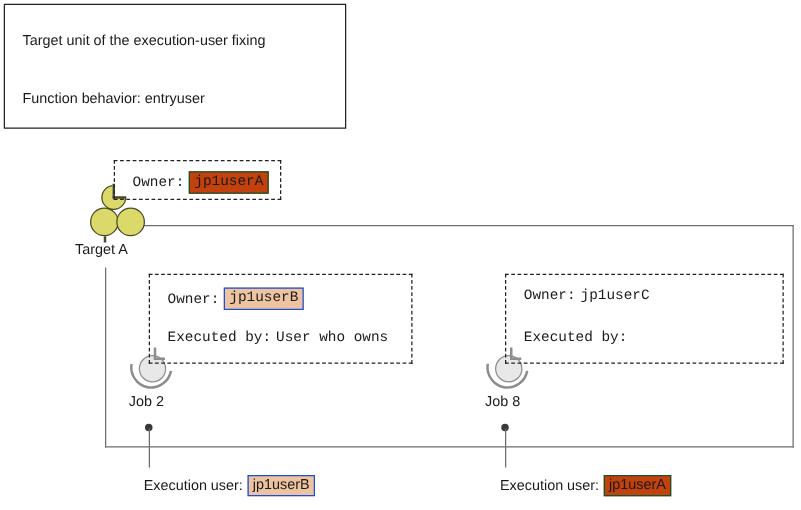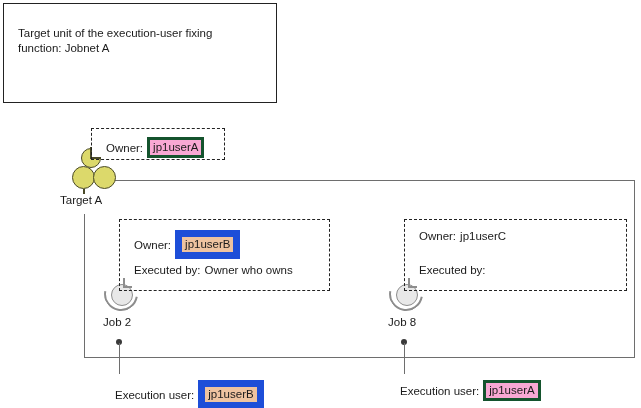--- a/index.html
+++ b/index.html
@@ -199,20 +199,21 @@
   }
   .icon-job1 { left: 104px; top: 277px; }
   .icon-job2 { left: 389px; top: 277px; }
 
   
   .dash-box {
     position: absolute;
     border: 1.5px dashed #222222;
     background: transparent;
     box-sizing: border-box;
+    font-family: Liberation Mono, monospace;
   }
   .box-owner-jobnet { left: 91px;  top: 128px; width: 134px; height: 32px; }
   .box-job1         { left: 119px; top: 219px; width: 211px; height: 72px; }
   .box-job2         { left: 404px; top: 219px; width: 223px; height: 72px; }
 
   .ann-row {
     position: absolute;
     left: 14px;
     display: flex;
     align-items: center;
@@ -224,26 +225,26 @@
   .ann-row-2 { top: 44px; text-align: right; }
   .ann-row-single { top: 8px; }
 
   .ann-label { margin-right: 4px; }
 
   .hl {
     padding: 1px 3px 2px 3px;
     box-sizing: border-box;
   }
   .hl-light {
-    background: #f9a8d4;
-    border: 3px solid #14532d;
+    background: #c2410c;
+    border: 1px solid #14532d;
   }
   .hl-dark {
     background: #eec3a0;
-    border: 7px solid #1d4ed8;
+    border: 1px solid #1d4ed8;
   }
 
   
   .exec-caption {
     position: absolute;
     display: flex;
     align-items: center;
     font-size: 11.5px;
     color: #1a1a1a;
     white-space: nowrap;
@@ -252,21 +253,21 @@
   .exec-1 { left: 85px;  top: 380px; }
   .exec-2 { left: 370px; top: 380px; }
 </style>
 </head>
 <body>
 
 <div id="canvas">
 
   <div class="desc-box">
     <div class="desc-line desc-l1">Target unit of the execution-user fixing</div>
-    <div class="desc-line desc-l2">function: Jobnet A</div>
+    <div class="desc-line desc-l3">Function behavior: entryuser</div>
   </div>
 
   <div class="frame-line h-line frame-top"></div>
   <div class="frame-line v-line frame-right"></div>
   <div class="frame-line h-line frame-bottom"></div>
   <div class="frame-line v-line frame-left"></div>
 
   <div class="junction-dot dot-1"></div>
   <div class="stub stub-1"></div>
   <div class="junction-dot dot-2"></div>
@@ -298,21 +299,21 @@
   </div>
   <div class="node-label label-job1">Job 2</div>
 
   <div class="dash-box box-job1">
     <div class="ann-row ann-row-1">
       <span class="ann-label">Owner:</span>
       <span class="hl hl-dark">jp1userB</span>
     </div>
     <div class="ann-row ann-row-2">
       <span class="ann-label">Executed by:</span>
-      <span>Owner who owns</span>
+      <span>User who owns</span>
     </div>
   </div>
 
   <div class="job-icon icon-job2">
     <div class="job-ring"></div>
     <div class="job-disc"></div>
     <div class="job-stemv"></div>
     <div class="job-stemh"></div>
   </div>
   <div class="node-label label-job2">Job 8</div>

